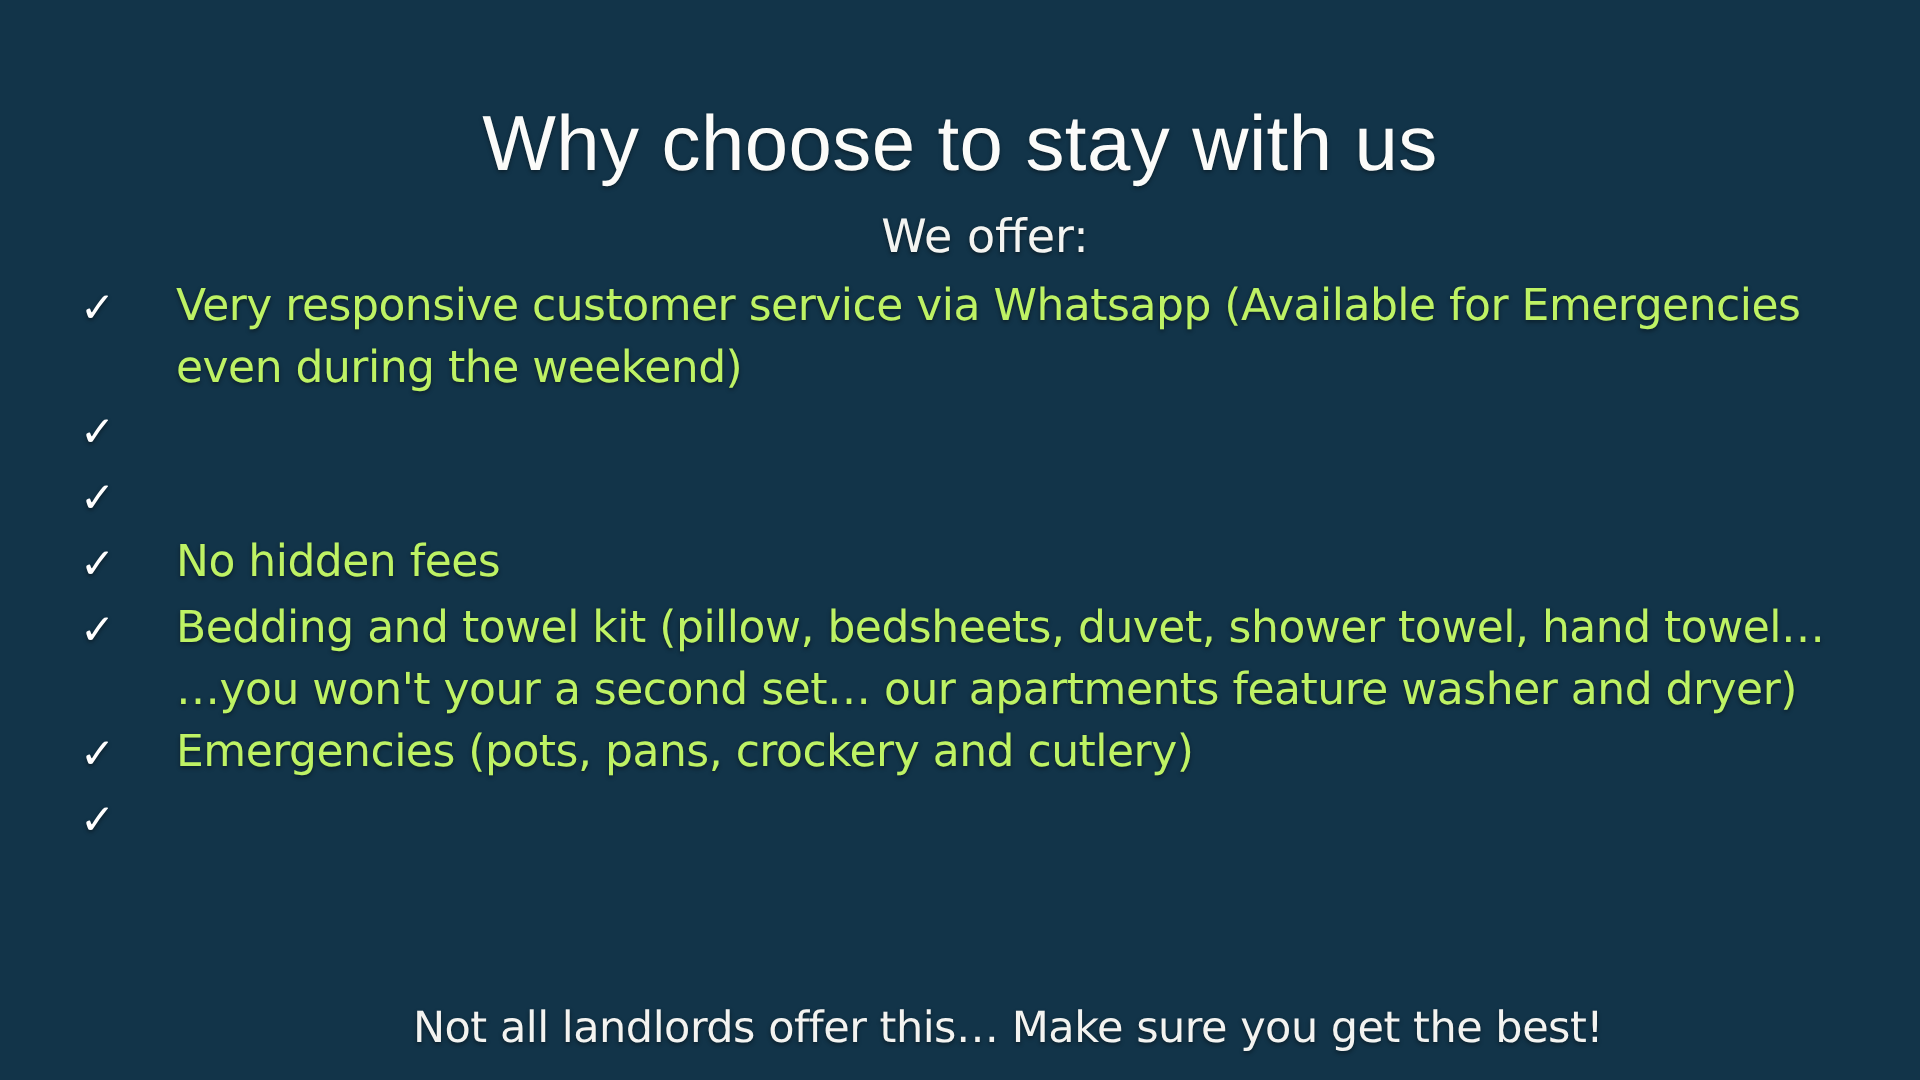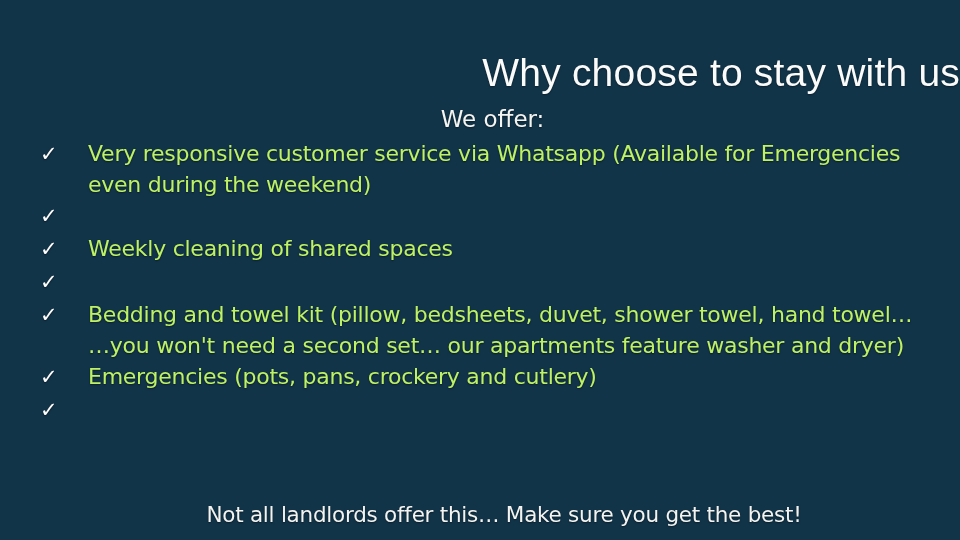--- a/index.html
+++ b/index.html
@@ -21,21 +21,21 @@
     background: #123449;
     box-sizing: border-box;
   }
 
   
   .slide-title {
     position: absolute;
     left: 0;
     top: 50px;
     width: 960px;
-    text-align: right;
+    text-align: center;
     font-family: "Liberation Sans", sans-serif;
     font-weight: 400;
     font-size: 39px;
     line-height: 46px;
     letter-spacing: 0.2px;
     color: #fbfbf9;
     text-shadow: 0 1px 2px rgba(0,0,0,0.40);
     white-space: nowrap;
   }
 
@@ -133,31 +133,31 @@
       <span class="bullet-text">Very responsive customer service via Whatsapp (Available for Emergencies
 even during the weekend)</span>
     </li>
 
     <li class="bullet-item">
       <span class="bullet-check">✓</span>
     </li>
 
     <li class="bullet-item">
       <span class="bullet-check">✓</span>
-      <span class="bullet-text">Weekly cleaning of shared spaces</span>
     </li>
 
     <li class="bullet-item">
       <span class="bullet-check">✓</span>
+      <span class="bullet-text">No hidden fees</span>
     </li>
 
     <li class="bullet-item">
       <span class="bullet-check">✓</span>
       <span class="bullet-text">Bedding and towel kit (pillow, bedsheets, duvet, shower towel, hand towel…
-…you won't need a second set… our apartments feature washer and dryer)</span>
+…you won't your a second set… our apartments feature washer and dryer)</span>
     </li>
 
     <li class="bullet-item">
       <span class="bullet-check">✓</span>
       <span class="bullet-text">Emergencies (pots, pans, crockery and cutlery)</span>
     </li>
 
     <li class="bullet-item">
       <span class="bullet-check">✓</span>
     </li>

